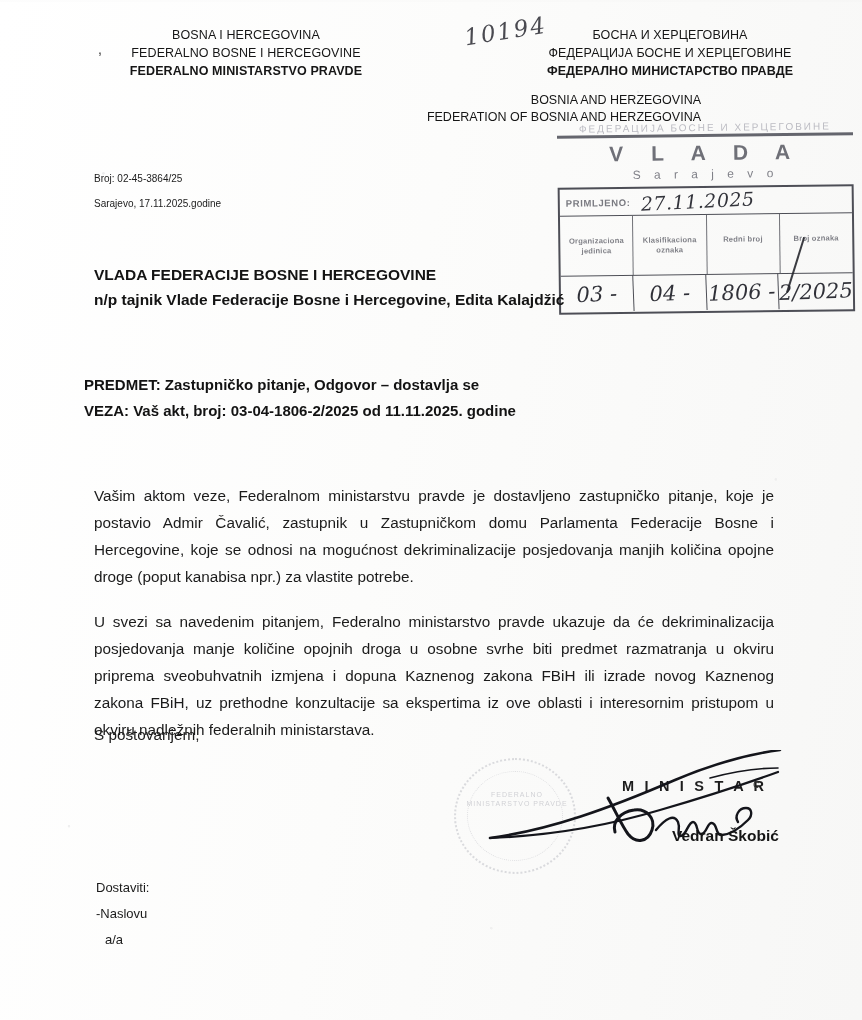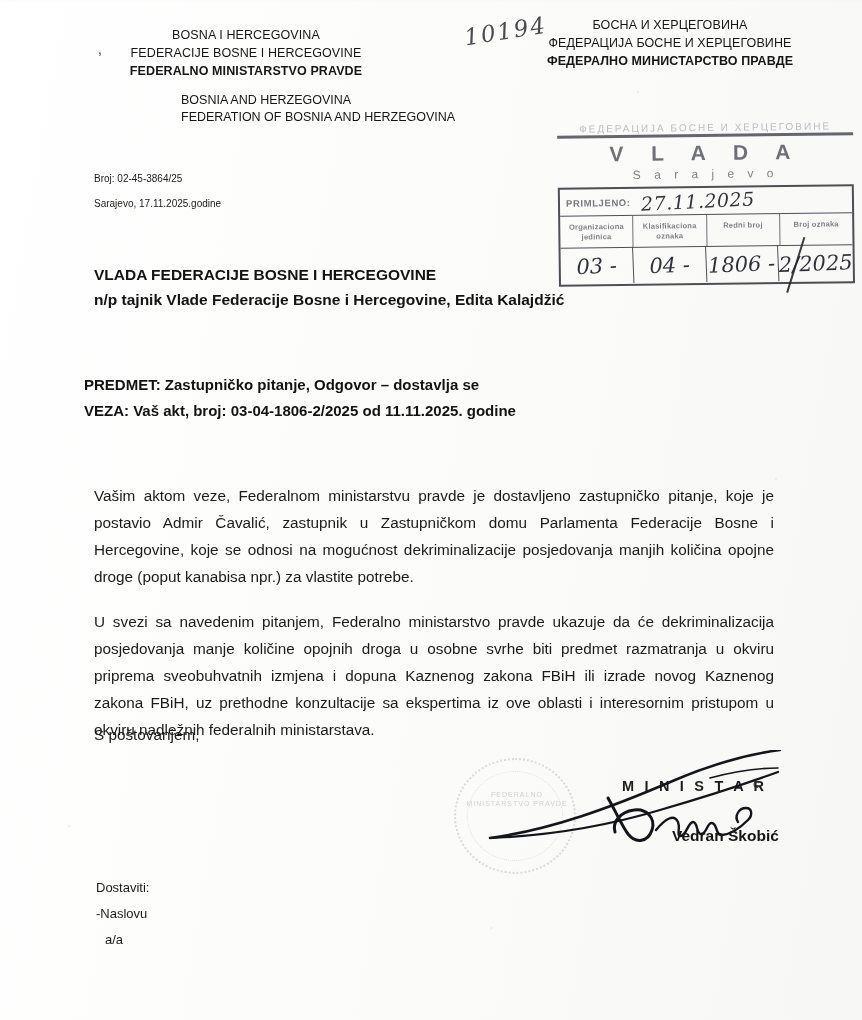--- a/index.html
+++ b/index.html
@@ -47,33 +47,33 @@
     left: 96px;  top: 26px;
     width: 300px;
     text-align: center;
     font-size: 12.5px;
     line-height: 18px;
     letter-spacing: .1px;
     color: #161616;
   }
   .hdr-right {
     position: absolute;
-    left: 520px; top: 16px;
+    left: 520px; top: 26px;
     width: 300px;
     text-align: center;
     font-size: 12.5px;
     line-height: 18px;
     letter-spacing: .1px;
     color: #161616;
   }
   .hdr-mid {
     position: absolute;
     left: 181px; top: 92px;
     width: 520px;
-    text-align: left;
+    text-align: right;
     font-size: 12.5px;
     line-height: 17px;
     color: #161616;
   }
   .bold { font-weight: 700; }
 
   .comma-mark {
     position: absolute;
     left: 98px; top: 41px;
     font-size: 14px;
@@ -173,21 +173,21 @@
   .stamp-cols {
     display: flex;
     border-bottom: 1.5px solid #3f4049;
   }
   .stamp-col {
     flex: 1;
     border-right: 1.2px solid #3f4049;
     text-align: center;
     font-size: 7.6px;
     line-height: 9.5px;
-    padding: 6px 1px;
+    padding: 20px 1px;
     color: #55565f;
     font-weight: 700;
     letter-spacing: .2px;
     opacity: .8;
   }
   .stamp-col:last-child { border-right: none; }
   .stamp-vals {
     display: flex;
     height: 36px;
   }
@@ -327,21 +327,21 @@
 </style>
 </head>
 <body>
 
 <div id="page">
 
   <div class="comma-mark">,</div>
 
   <div class="hdr-left">
     <div>BOSNA I HERCEGOVINA</div>
-    <div>FEDERACIJE BOSNE I HERCEGOVINE</div>
+    <div>FEDERALNO BOSNE I HERCEGOVINE</div>
     <div class="bold">FEDERALNO MINISTARSTVO PRAVDE</div>
   </div>
 
   <div class="hand-top">10194</div>
 
   <div class="hdr-right">
     <div>БОСНА И ХЕРЦЕГОВИНА</div>
     <div>ФЕДЕРАЦИЈА БОСНЕ И ХЕРЦЕГОВИНЕ</div>
     <div class="bold">ФЕДЕРАЛНО МИНИСТАРСТВО ПРАВДЕ</div>
   </div>

